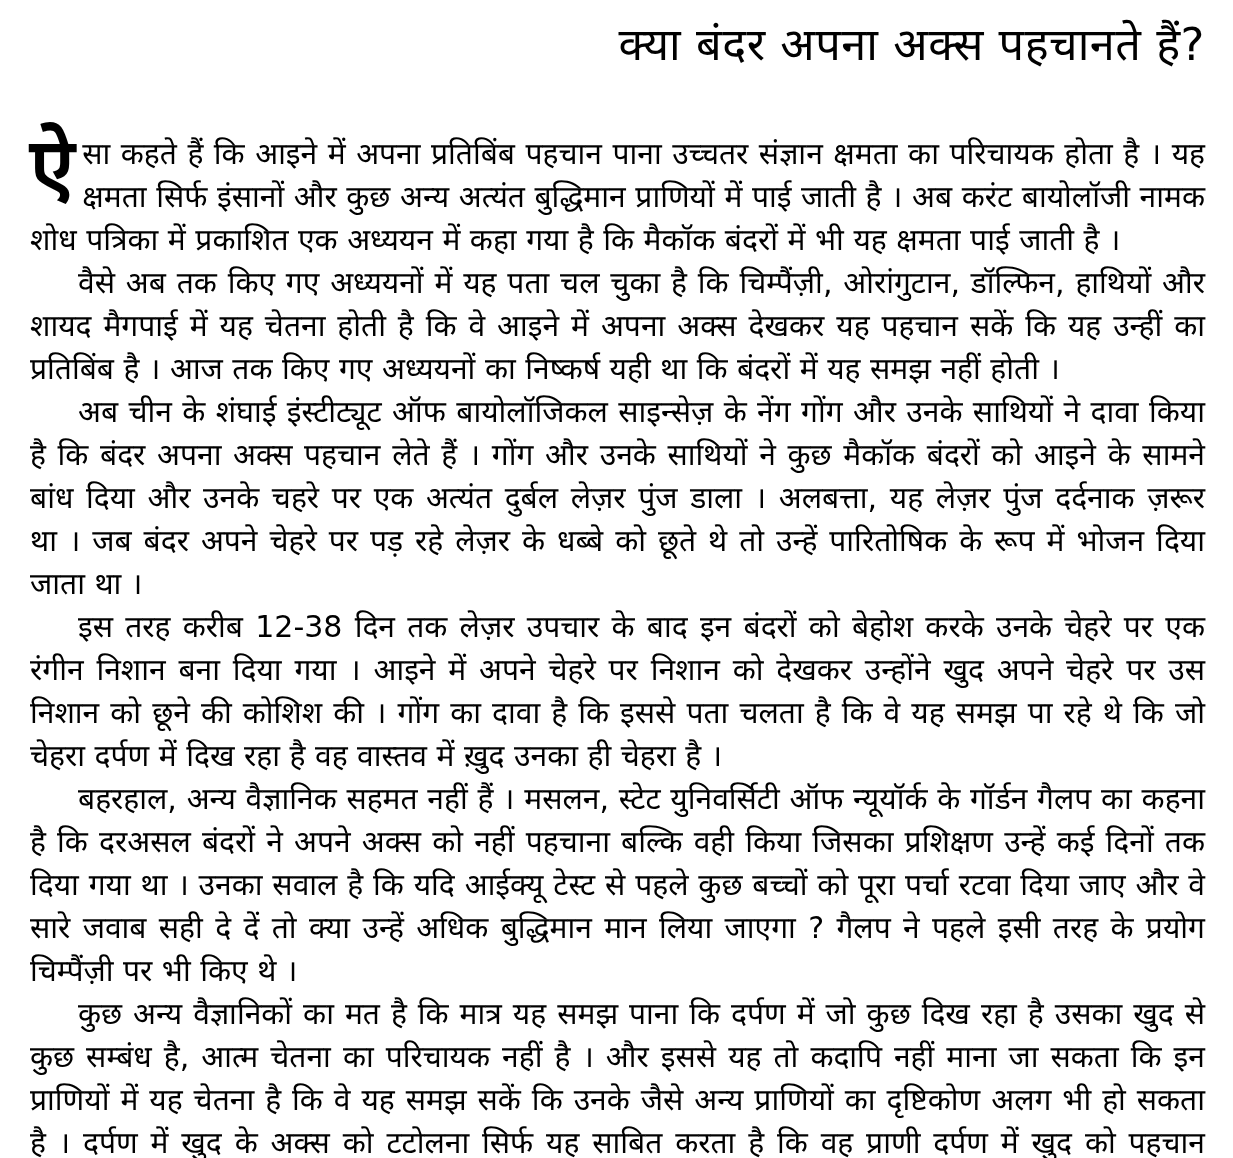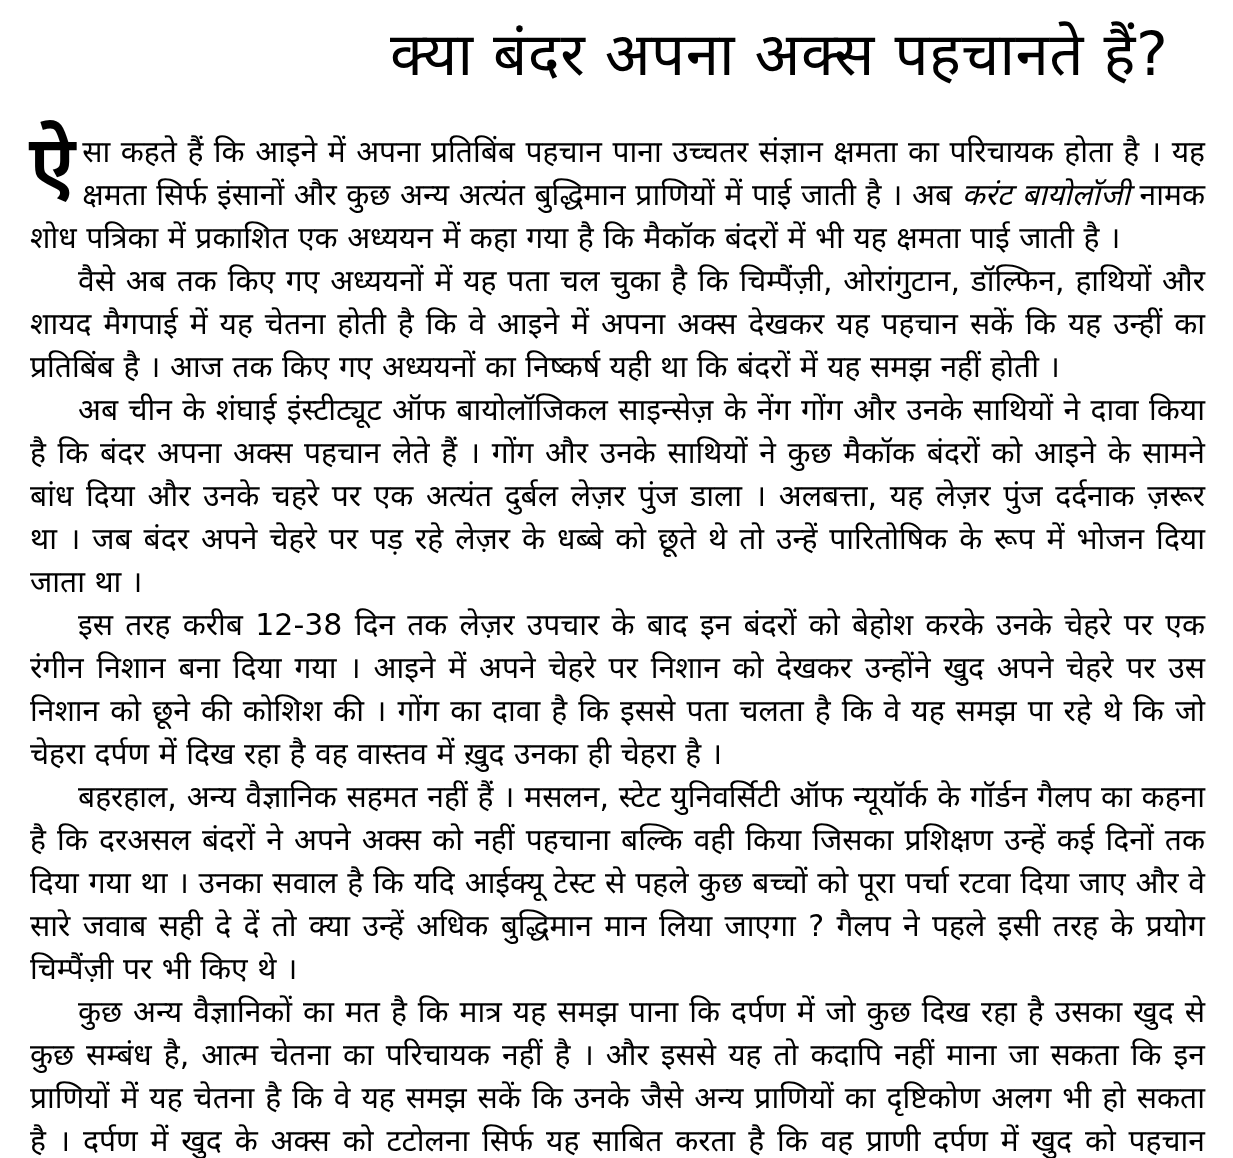--- a/index.html
+++ b/index.html
@@ -11,25 +11,25 @@
     width: 1233px;
     height: 1158px;
     overflow: hidden;
     color: #000000;
     font-family: "DejaVu Sans", sans-serif;
   }
   .page {
     padding: 12px 28px 0 30px;
   }
   .title {
-    font-size: 60px;
+    font-size: 45px;
     font-weight: 400;
     line-height: 1.2;
-    margin: 6px 0 40px 0;
-    text-align: left;
+    margin: 6px 0 60px 0;
+    text-align: right;
     padding-left: 360px;
     white-space: nowrap;
     letter-spacing: 0.5px;
   }
   .article p {
     font-size: 30px;
     line-height: 43px;
     margin: 0;
     text-align: justify;
   }
@@ -37,21 +37,20 @@
     text-indent: 48px;
   }
   .dropcap {
     float: left;
     font-size: 80px;
     line-height: 64px;
     font-weight: 700;
     padding: 4px 8px 0 0;
   }
   .journal {
-    font-style: italic;
   }
 </style>
 </head>
 <body>
 
 <div class="page">
 
   <h1 class="title">क्या बंदर अपना अक्स पहचानते हैं?</h1>
 
   <div class="article">

